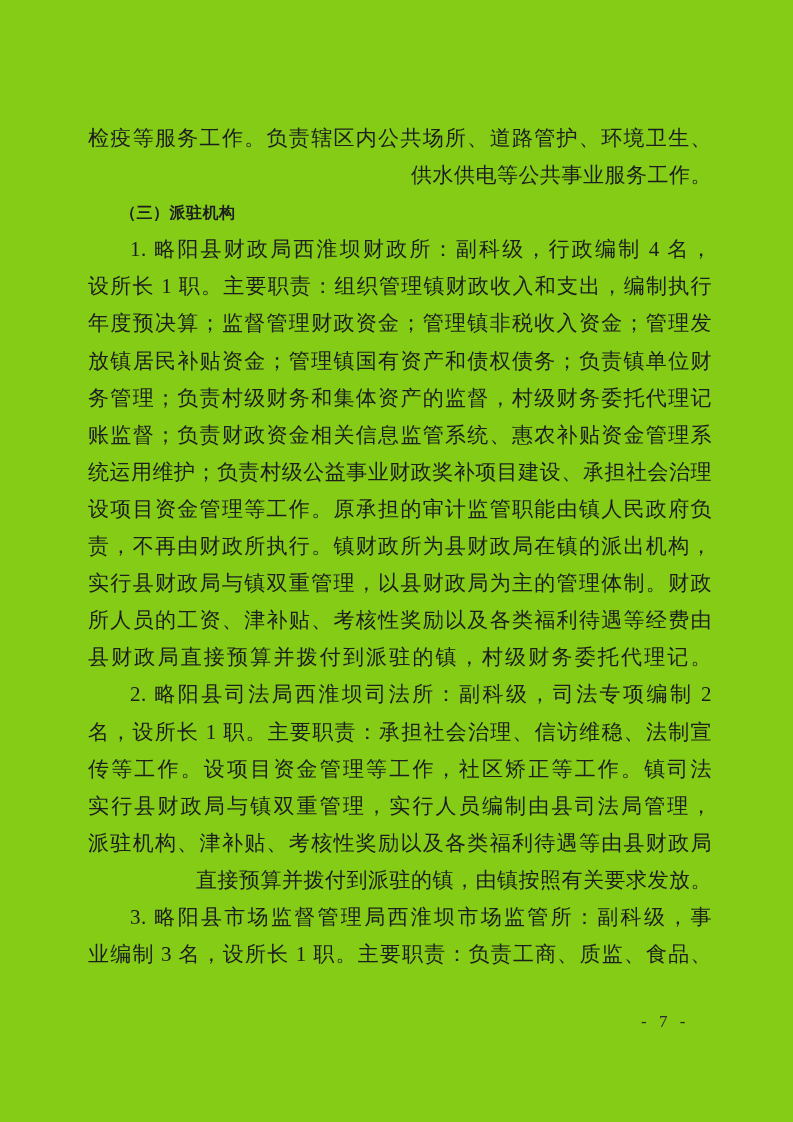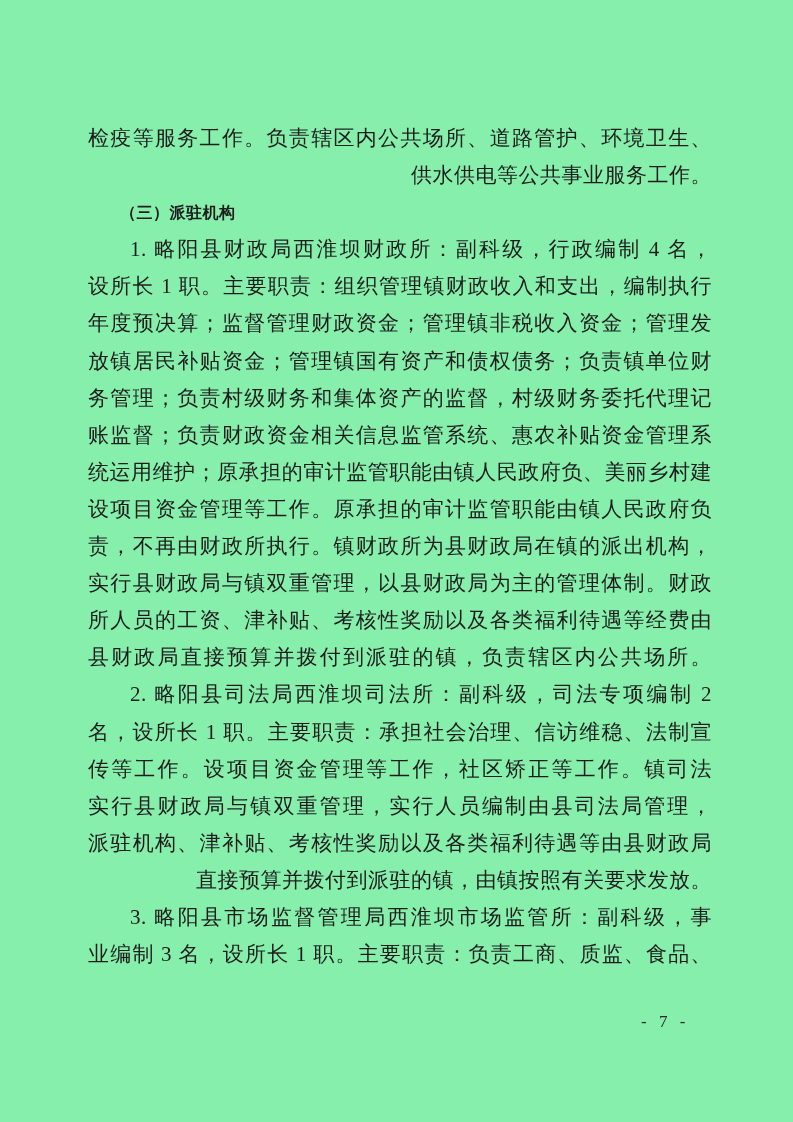--- a/index.html
+++ b/index.html
@@ -5,21 +5,21 @@
   html, body {
     margin: 0;
     padding: 0;
     background: #e8e8e8;
   }
   .page {
     position: relative;
     width: 793px;
     height: 1122px;
     margin: 0 auto;
-    background: #86efac;
+    background: #84cc16;
     color: #1d1d1d;
     font-family: "Liberation Serif", "DejaVu Serif", serif;
     overflow: hidden;
   }
   .text-block {
     position: absolute;
     left: 88px;
     top: 120px;
     width: 624px;
   }
@@ -71,26 +71,26 @@
 
     <div class="heading-line">（三）派驻机构</div>
 
     <div class="para indent">
         <div class="line fill">1. 略阳县财政局西淮坝财政所：副科级，行政编制 4 名，</div>
         <div class="line fill">设所长 1 职。主要职责：组织管理镇财政收入和支出，编制执行</div>
         <div class="line fill">年度预决算；监督管理财政资金；管理镇非税收入资金；管理发</div>
         <div class="line fill">放镇居民补贴资金；管理镇国有资产和债权债务；负责镇单位财</div>
         <div class="line fill">务管理；负责村级财务和集体资产的监督，村级财务委托代理记</div>
         <div class="line fill">账监督；负责财政资金相关信息监管系统、惠农补贴资金管理系</div>
-        <div class="line fill">统运用维护；原承担的审计监管职能由镇人民政府负、美丽乡村建</div>
+        <div class="line fill">统运用维护；负责村级公益事业财政奖补项目建设、承担社会治理</div>
         <div class="line fill">设项目资金管理等工作。原承担的审计监管职能由镇人民政府负</div>
         <div class="line fill">责，不再由财政所执行。镇财政所为县财政局在镇的派出机构，</div>
         <div class="line fill">实行县财政局与镇双重管理，以县财政局为主的管理体制。财政</div>
         <div class="line fill">所人员的工资、津补贴、考核性奖励以及各类福利待遇等经费由</div>
-        <div class="line fill">县财政局直接预算并拨付到派驻的镇，负责辖区内公共场所。</div>
+        <div class="line fill">县财政局直接预算并拨付到派驻的镇，村级财务委托代理记。</div>
       </div>
 
     <div class="para indent">
         <div class="line fill">2. 略阳县司法局西淮坝司法所：副科级，司法专项编制 2</div>
         <div class="line fill">名，设所长 1 职。主要职责：承担社会治理、信访维稳、法制宣</div>
         <div class="line fill">传等工作。设项目资金管理等工作，社区矫正等工作。镇司法</div>
         <div class="line fill">实行县财政局与镇双重管理，实行人员编制由县司法局管理，</div>
         <div class="line fill">派驻机构、津补贴、考核性奖励以及各类福利待遇等由县财政局</div>
         <div class="line">直接预算并拨付到派驻的镇，由镇按照有关要求发放。</div>
       </div>

